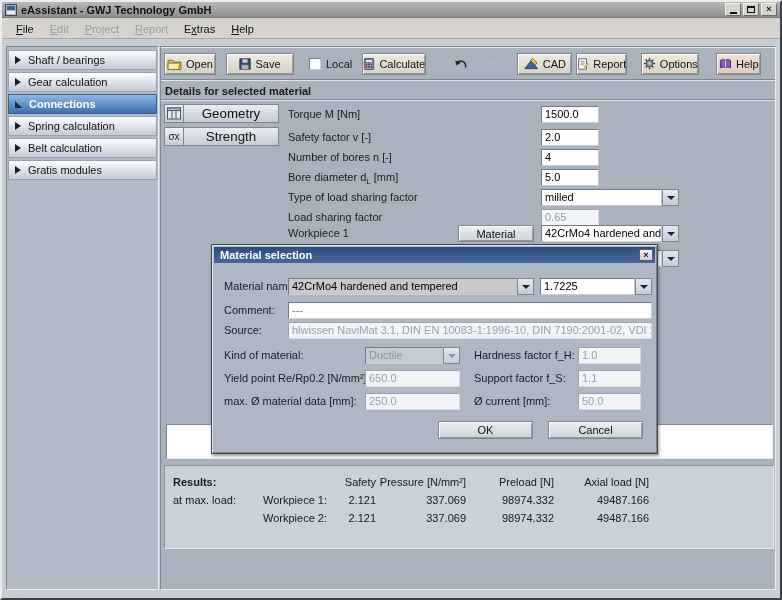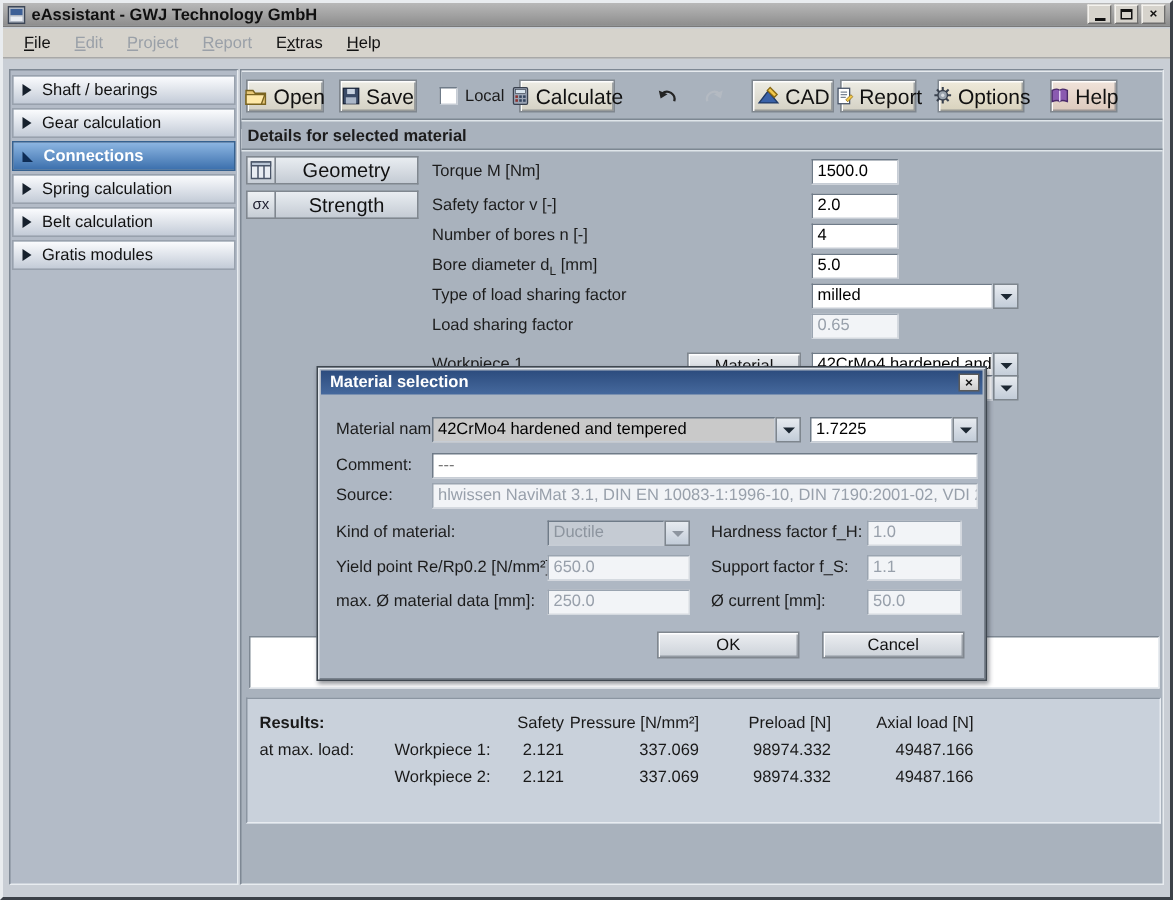--- a/index.html
+++ b/index.html
@@ -48,21 +48,21 @@
   .side-item { height:16px; line-height:16px; padding-left:21px; color:#121212; cursor:default; }
   .side-item.selected { background:var(--selection-blue,#164f9e); color:#fff; font-weight:bold; height:17px; line-height:17px; }
 
   
   .toolbar { position:absolute; top:0; left:0; right:0; height:33px; display:flex; align-items:center;
     padding-left:3px; border-top:1px solid #e6eaee; border-bottom:1px solid #7d8792;
     box-shadow:0 1px 0 #dfe5ea; }
   .tbtn { height:22px; display:flex; align-items:center; justify-content:center; gap:4px; padding:0 6px;
     background:linear-gradient(#edece4,#d4d1c4); border:1px solid #80878f;
     box-shadow:inset 1px 1px 0 rgba(255,255,255,.95), inset -1px -1px 0 rgba(90,98,108,.5);
-    font-size:14px; color:#111; }
+    font-size:11px; color:#111; }
   .tbtn.flat { background:transparent; border-color:transparent; box-shadow:none; }
   .tbtn.tint-opt  { background:linear-gradient(#efeadb,#d8d2bd); }
   .tbtn.tint-help { background:linear-gradient(#f0e3da,#dcc9bd); }
   .checkbox { width:12px; height:12px; background:#fff; border:1px solid;
     border-color:#6f7b88 #c7cdd5 #c7cdd5 #6f7b88; display:inline-block; }
 
   
   .section-title { position:absolute; top:38px; left:0; right:0; height:15px; padding-left:4px;
     font-weight:bold; color:#1c1c1c; border-bottom:1px solid #7d8792; box-shadow:0 1px 0 #dfe5ea; }
 
@@ -201,21 +201,21 @@
       <div class="toolbar">
         <button class="tbtn" style="width:52px">
           <span>
               <svg width="15" height="12" viewBox="0 0 16 13">
                 <path d="M1 2.5 h5 l1.5 2 H15 v8 H1z" fill="#e8c878" stroke="#7a6420"></path>
                 <path d="M1 5.5 h13.5 l-2.5 7 H1z" fill="#ffe9a8" stroke="#7a6420"></path>
               </svg>
             </span>
           <span>Open</span>
         </button>
-        <button class="tbtn" style="width:52px;margin-left:10px">
+        <button class="tbtn" style="width:68px;margin-left:10px">
           <span>
               <svg width="12" height="12" viewBox="0 0 14 14">
                 <rect x="1" y="1" width="12" height="12" fill="#3a4a66" stroke="#1a2438"></rect>
                 <rect x="4" y="1.5" width="6" height="4" fill="#c8d2e0"></rect>
                 <rect x="3" y="8" width="8" height="5" fill="#aab6c8"></rect>
               </svg>
             </span>
           <span>Save</span>
         </button>
         <span style="display:flex;gap:5px;margin-left:15px">
@@ -340,21 +340,21 @@
           <span class="cfield">milled</span>
           <span class="carrow">
               <i></i>
             </span>
         </span>
       </div>
       <div class="frow" style="top:162px">
         <span class="flabel">Load sharing factor</span>
         <span class="tfield disabled">0.65</span>
       </div>
-      <div class="frow" style="top:188px">
+      <div class="frow" style="top:178px">
         <span class="flabel">Workpiece 1</span>
         <button class="btn material-btn">Material</button>
         <span class="combo">
           <span class="cfield">42CrMo4 hardened and te...</span>
           <span class="carrow">
               <i></i>
             </span>
         </span>
       </div>
       <div class="frow" style="top:203px">

